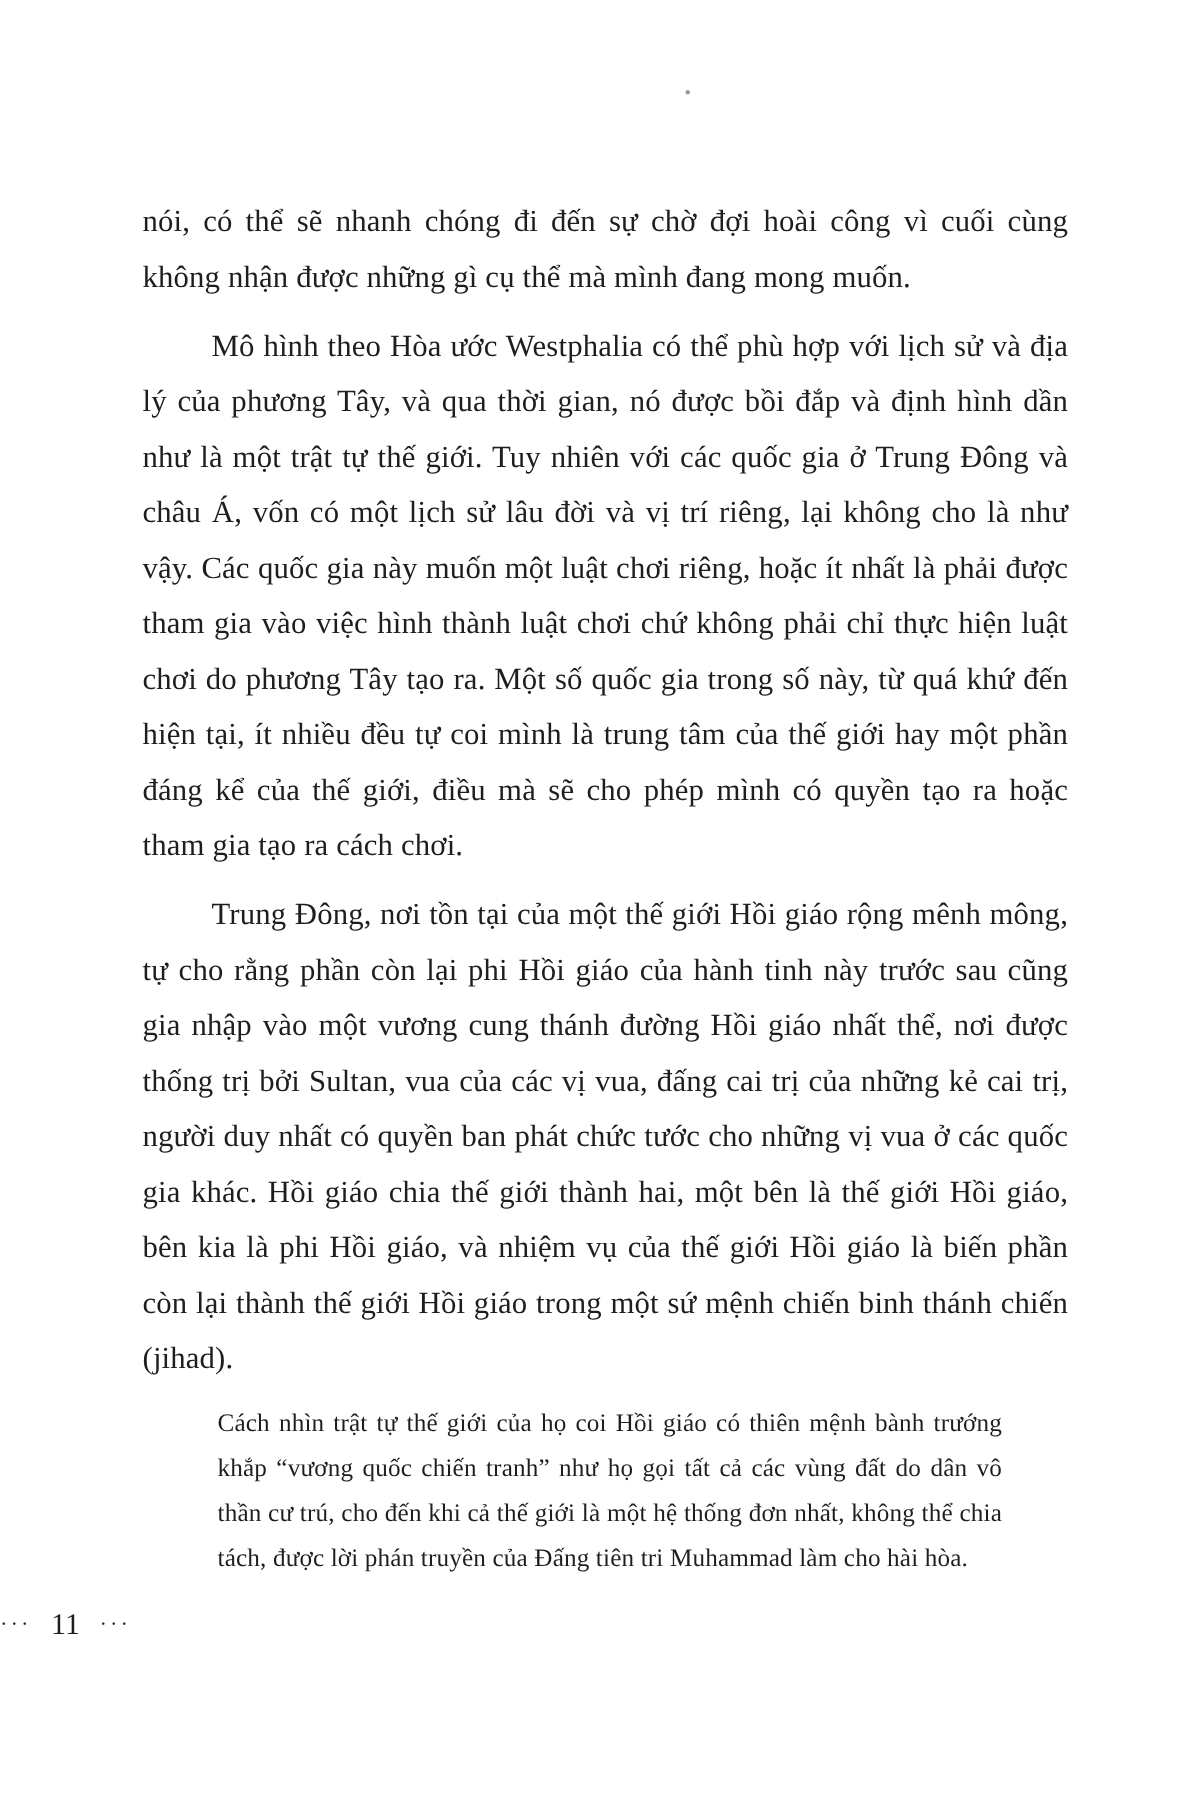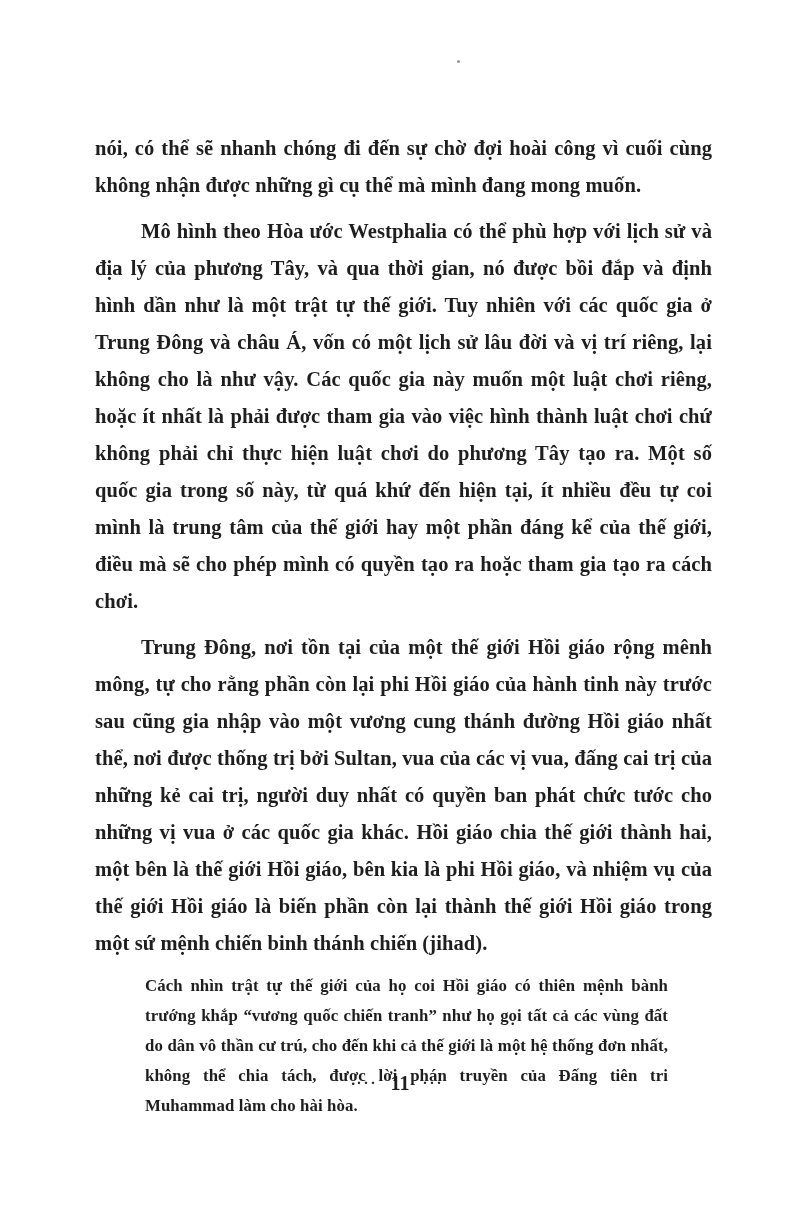--- a/index.html
+++ b/index.html
@@ -8,21 +8,20 @@
     background: #ffffff;
   }
   .page {
     position: relative;
     width: 800px;
     height: 1206px;
     background: #ffffff;
     font-family: "Liberation Serif", "DejaVu Serif", serif;
     color: #1e1e1e;
     overflow: hidden;
-    font-weight: bold;
   }
   .artifact-dot {
     position: absolute;
     left: 457px;
     top: 60px;
     width: 3px;
     height: 3px;
     border-radius: 50%;
     background: #9a9a9a;
   }
@@ -46,21 +45,21 @@
     font-size: 16.8px;
     line-height: 30px;
     margin: 8px 44px 10px 50px;
     letter-spacing: 0.1px;
   }
   .page-footer {
     position: absolute;
     left: 0;
     right: 0;
     top: 1072px;
-    text-align: center;
+    text-align: left;
     font-size: 20px;
     color: #1e1e1e;
   }
   .page-footer .ornament {
     font-size: 15px;
     letter-spacing: 2px;
     position: relative;
     top: -2px;
     color: #2a2a2a;
   }

